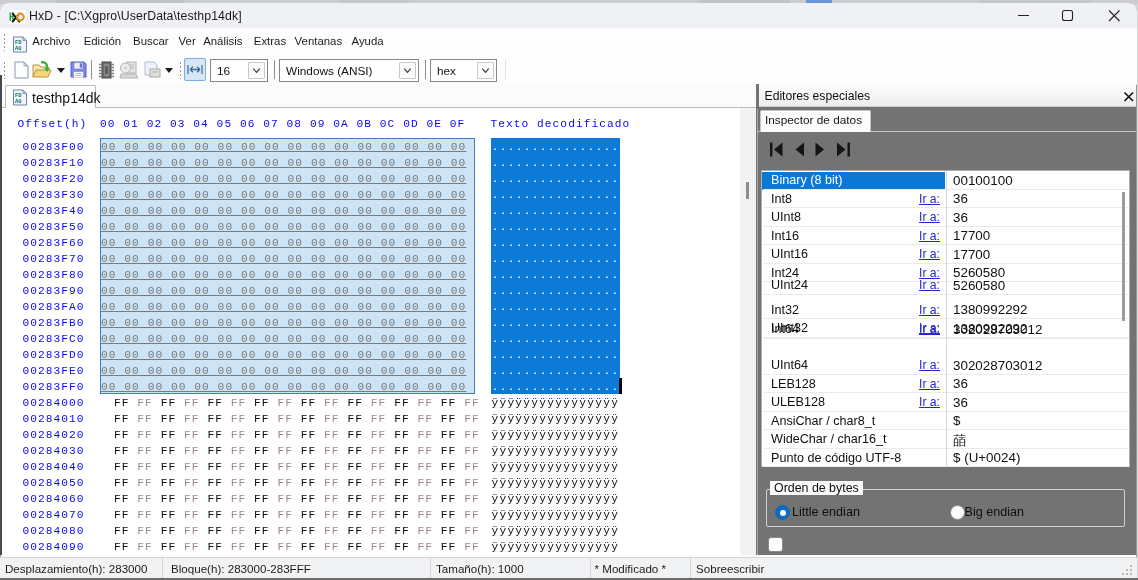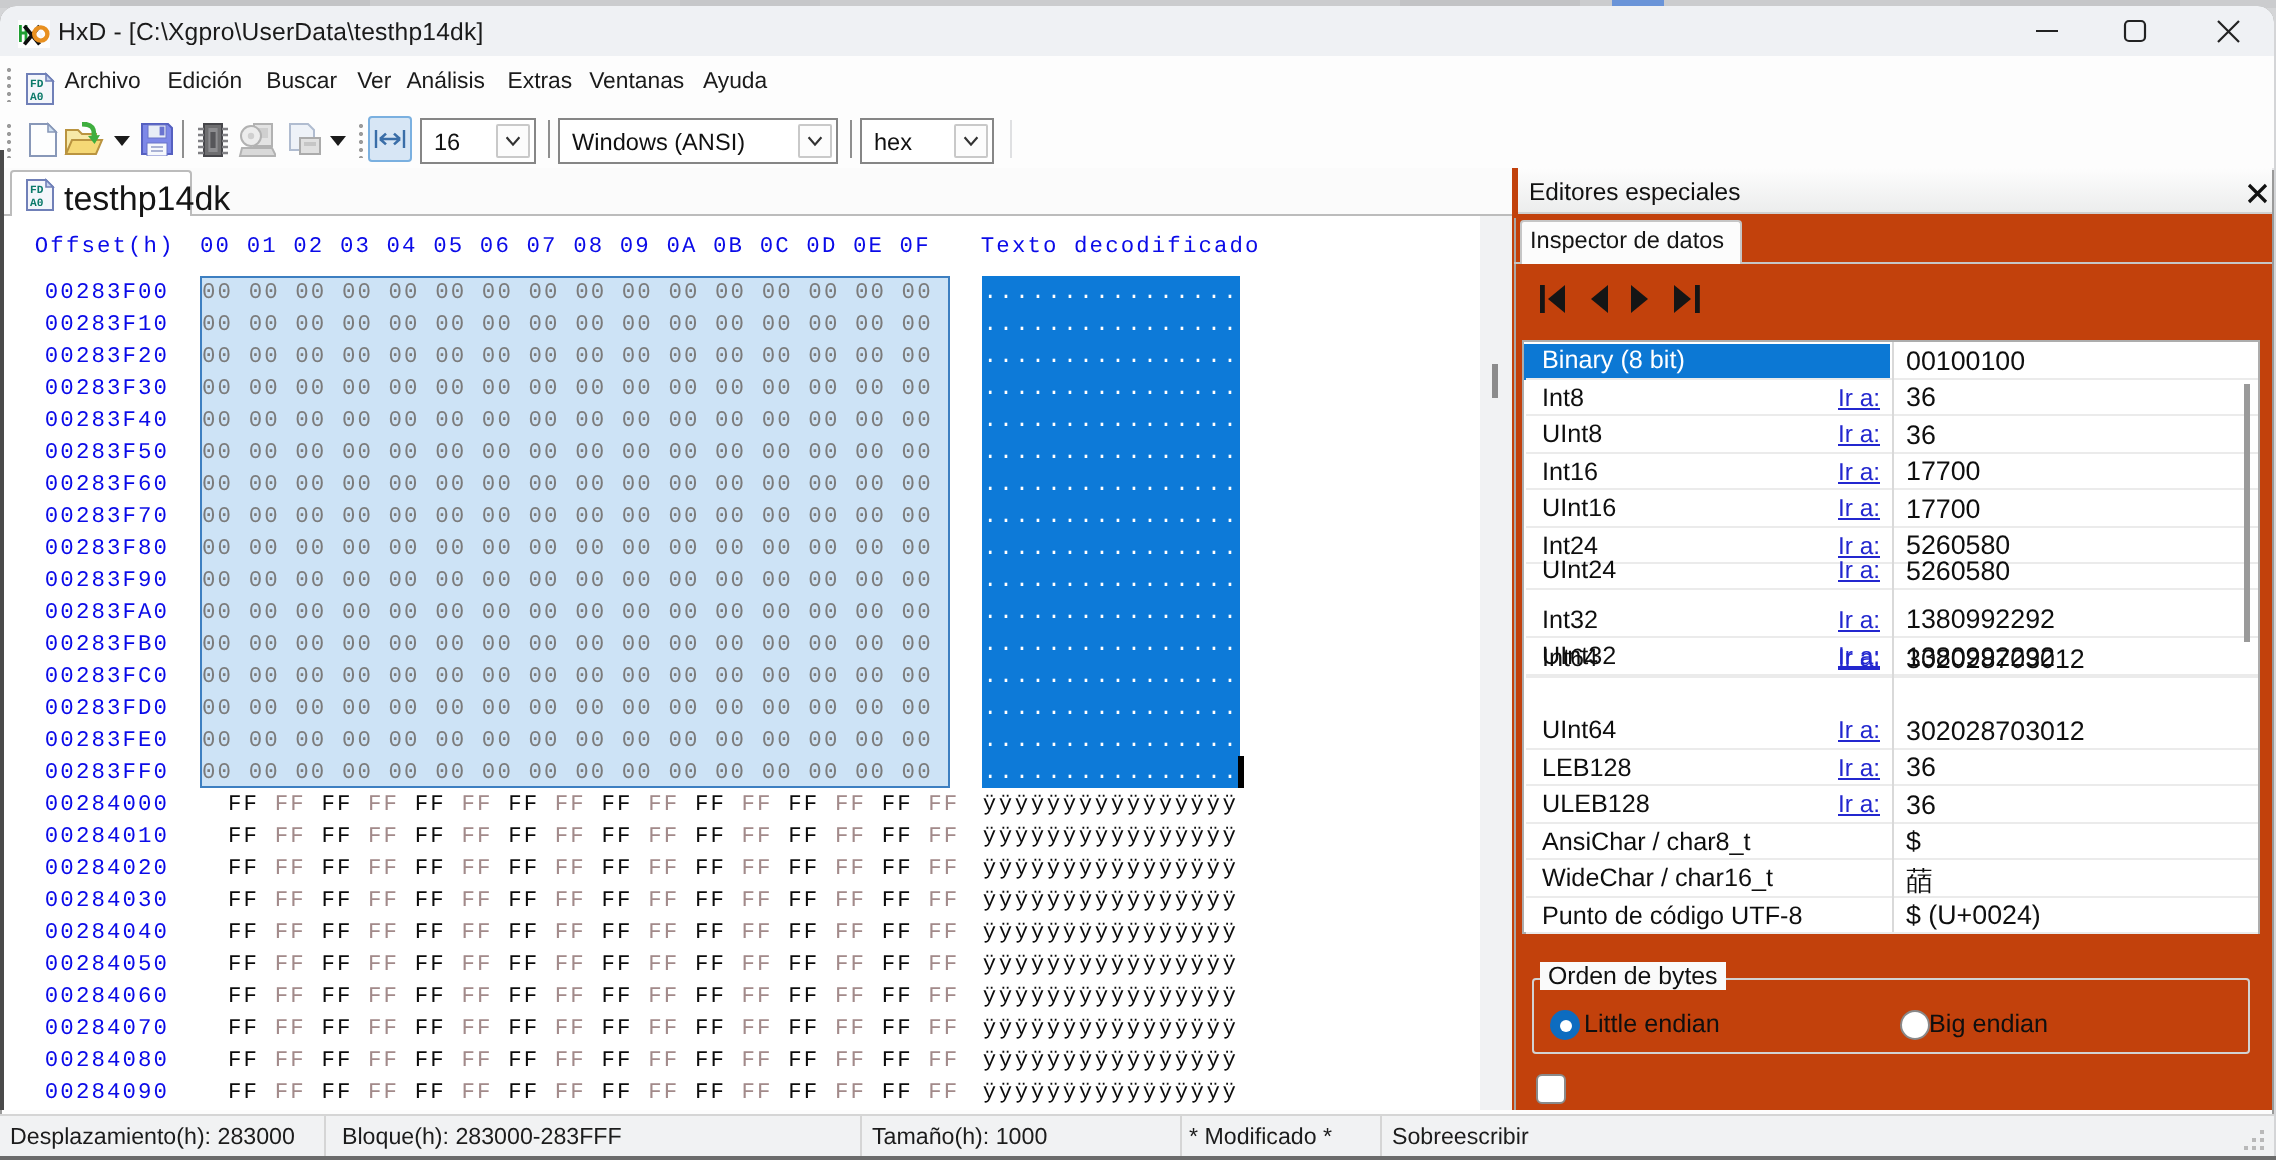--- a/index.html
+++ b/index.html
@@ -21,41 +21,41 @@
 .tsep { position:absolute; top:4px; height:19px; width:1px; background:#8f8f8f; }
 .combo { position:absolute; top:2.5px; height:23px; background:#fff; border:1px solid #868686; font-size:11.8px; color:#111; }
 .combo .cv { position:absolute; left:6px; top:4px; }
 .chevbox { position:absolute; right:2px; top:2px; width:17px; height:17px; border:1px solid #c9c9c9; background:#fcfcfc; border-radius:1px; }
 .chev { position:absolute; left:2px; top:2px; width:11px; height:11px; }
 .dda { position:absolute; width:0; height:0; border-left:4.5px solid transparent; border-right:4.5px solid transparent; border-top:5px solid #1b1b1b; }
 
 #tabrow { position:absolute; left:0; top:81px; width:756px; height:24px; background:#fbfbfb; }
 #tabrow .line { position:absolute; left:0; bottom:0; width:100%; height:1px; background:#bcbcbc; }
 #tab1 { position:absolute; left:5px; top:1px; width:91px; height:23px; background:#fff; border:1px solid #bcbcbc; border-bottom:none; border-radius:2px 2px 0 0; z-index:2; }
-#tab1 span { position:absolute; left:26px; top:4px; font-size:17px; color:#151515; }
+#tab1 span { position:absolute; left:26px; top:4px; font-size:14px; color:#151515; }
 
 #hex { position:absolute; left:1px; top:105px; width:739px; height:447px; background:#fff; overflow:hidden;
   font-family:"Liberation Mono",monospace; font-size:11.2px; letter-spacing:1.06px; }
 .hdr { position:absolute; top:8px; color:#0a0ae8; line-height:16px; }
 .hr { position:absolute; left:0; height:16px; line-height:16px; width:100%; }
 .hr > span { position:absolute; white-space:pre; }
 .off { color:#0a0ae8; }
-.b00 { color:#7b7b7b; }
+.b00 { color:#7b7b7b;text-decoration:underline; }
 .dots { color:#fff; letter-spacing:1.28px; }
 .fk { color:#0c0c0c; }
 .fa { color:#a28a8a; }
 .ffs { color:#0c0c0c;margin-left:13px; }
 .yy { color:#0c0c0c; letter-spacing:1.28px; }
 #selhex { position:absolute; left:98.5px; top:29.8px; width:375px; height:256px; background:#cde3f6; border:1px solid #3d7fc1; }
 #seltxt { position:absolute; left:490px; top:29.8px; width:129px; height:256px; background:#0d7ad8; }
 #caret { position:absolute; left:618px; top:270px; width:2.5px; height:15.8px; background:#000; }
 #vsb { position:absolute; left:740px; top:105px; width:16px; height:447px; background:#f1f2f3; }
 #vsb .th { position:absolute; left:6px; top:74px; width:3px; height:17px; background:#8c8c8c; }
 
-#panel { position:absolute; left:756px; top:81px; width:380px; height:471px; background:#c2410c; }
+#panel { position:absolute; left:756px; top:81px; width:380px; height:471px; background:#737373; }
 #pborder { position:absolute; left:1.2px; top:25px; width:1px; height:446px; background:#a8a8a8; }
 #phead { position:absolute; left:2.5px; top:0; right:0; height:23px; background:linear-gradient(#fdfdfd,#eceded); border-bottom:1px solid #d0d0d0; }
 #phead .t { position:absolute; left:6px; top:5px; font-size:12.2px; color:#111; }
 #ptab { position:absolute; left:4px; top:26px; width:111px; height:21.5px; background:#fcfcfc; border:1px solid #c6c6c6; border-bottom:none; border-radius:2px 2px 0 0; z-index:2; }
 #ptab span { position:absolute; left:4px; top:2px; font-size:11.8px; color:#151515; }
 #ptabline { position:absolute; left:1px; top:46.5px; right:0; height:1px; background:#c6c6c6; }
 .nav { position:absolute; top:58px; }
 
 #itable { position:absolute; left:5px; top:86px; width:369px; height:297px; background:#fff; border:1px solid #adadad; }
 .irow { position:absolute; left:1px; width:366px; height:18.5px; border-bottom:1px solid #ebebeb; font-size:12.6px; color:#0f0f0f; }

